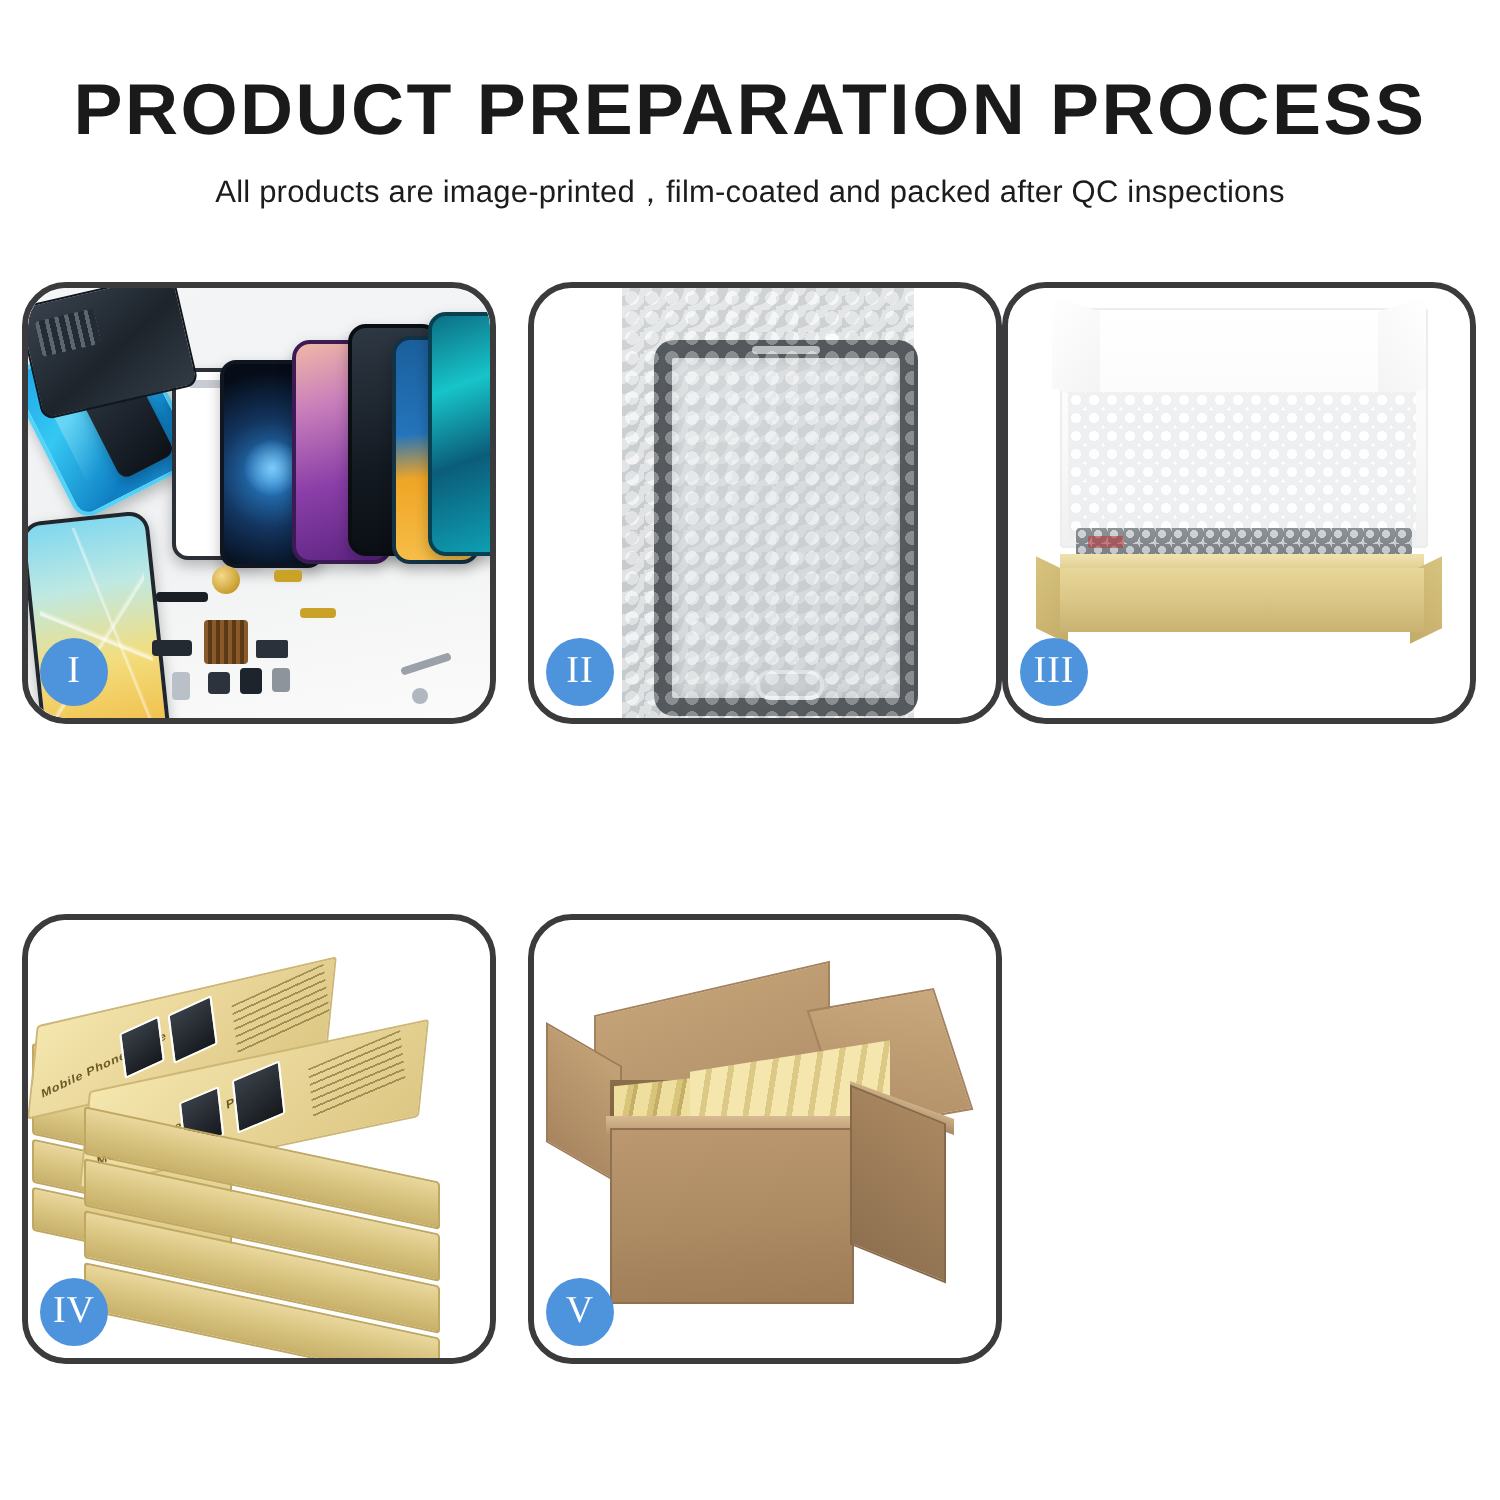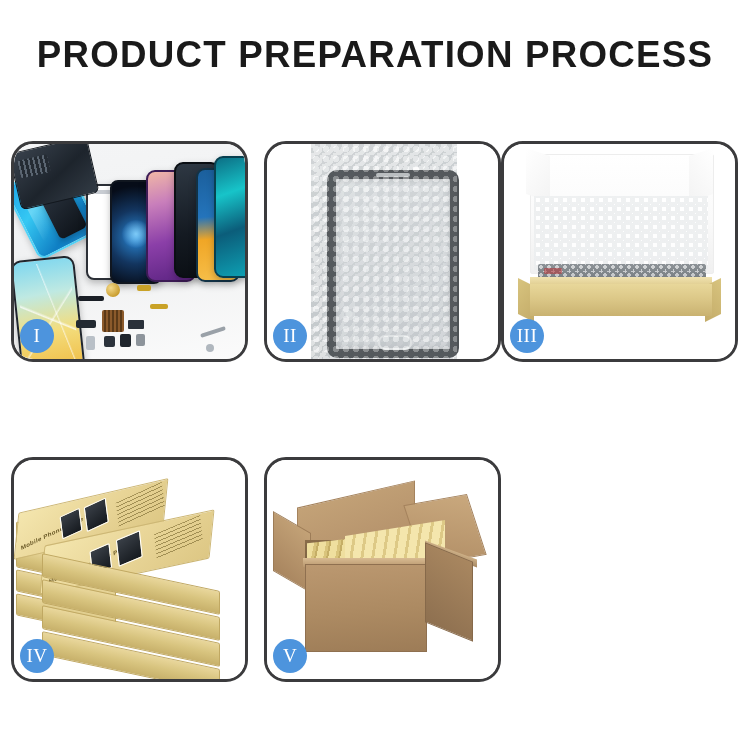--- a/index.html
+++ b/index.html
@@ -326,20 +326,21 @@
     background:radial-gradient(ellipse at 50% 40%,rgba(0,0,0,.10),rgba(0,0,0,0) 70%);
   }
 </style>
 </head>
 <body>
 
 <div class="page">
 
   <div class="header">
     <h1 class="title">PRODUCT PREPARATION PROCESS</h1>
+    <p class="subtitle">All products are image-printed，film-coated and packed after QC inspections</p>
   </div>
 
   <div class="grid">
 
     <div class="panel r1 p1">
       <div class="stage">
         <div class="ph ph-blue-film"></div>
         <div class="ph ph-dark-small"></div>
         <div class="ph ph-glass"></div>
         <div class="ph ph-jelly"></div>

